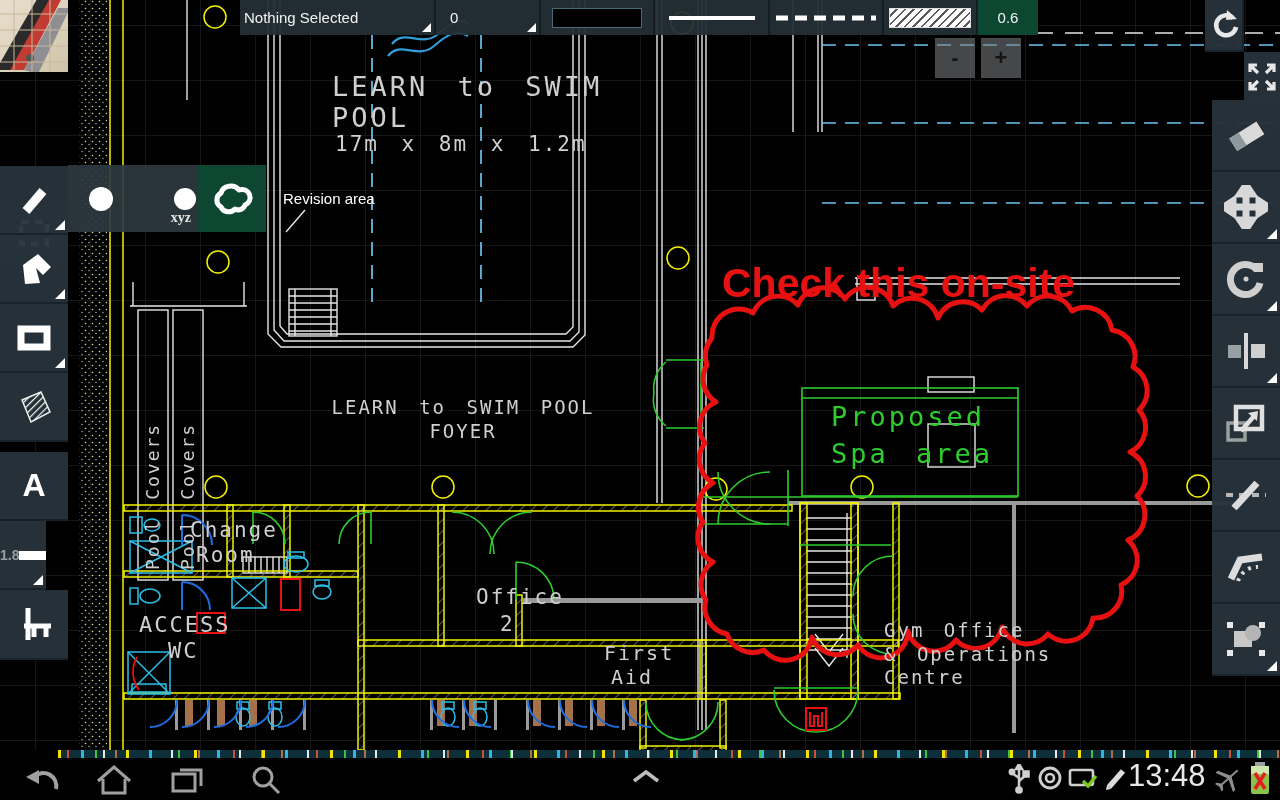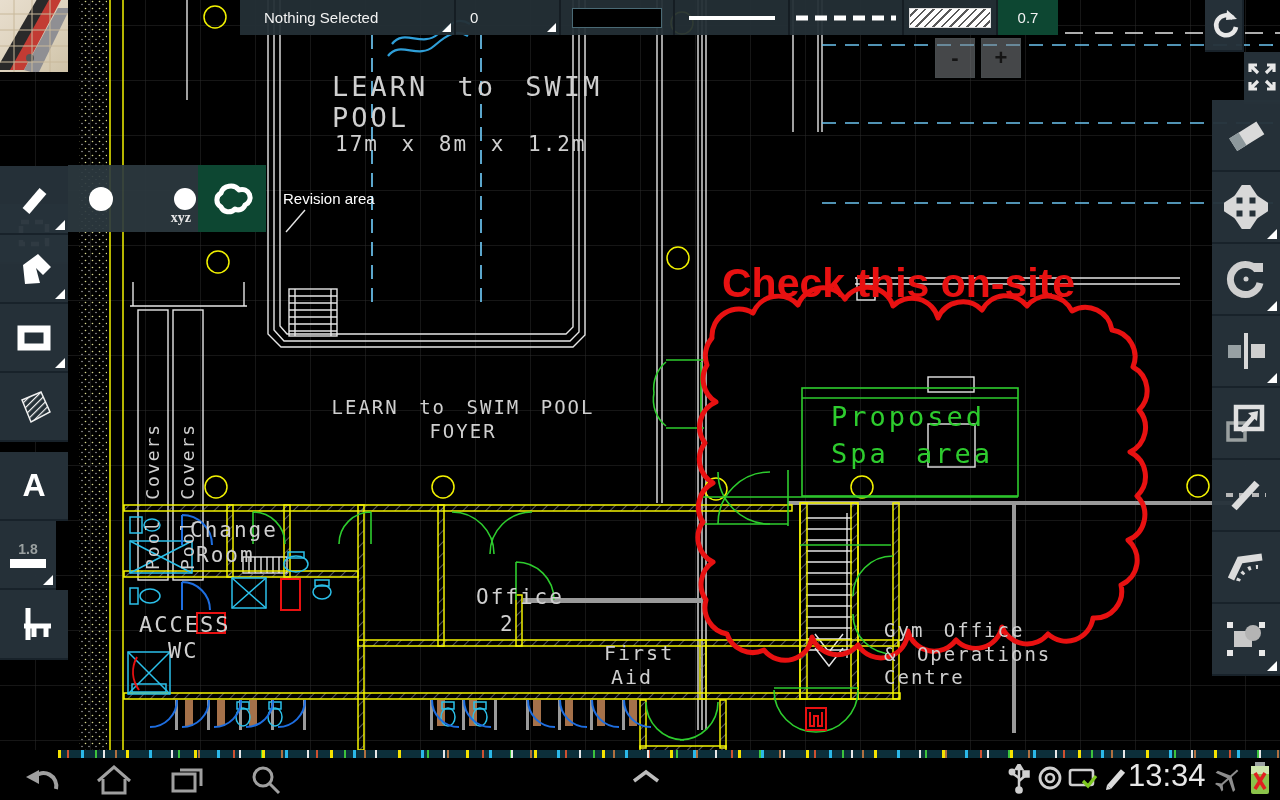--- a/index.html
+++ b/index.html
@@ -309,21 +309,21 @@
   <svg width="68" height="72">
     <path d="M-4,70 L40,-6 L56,-6 L14,70 Z" fill="#2a2a2a"></path>
     <path d="M10,70 L50,-2 L62,-2 L24,70 Z" fill="#c23b33"></path>
     <path d="M24,70 L58,8 L70,8 L38,74 Z" fill="#8f8f93"></path>
     <circle cx="30" cy="58" r="4" fill="#555"></circle>
     <path d="M0,14H68 M0,30H68 M0,46H68 M0,62H68 M14,0V72 M32,0V72 M50,0V72" stroke="#c8b89a" stroke-width="1"></path>
   </svg>
 </div>
 
 <div class="abs" style="left:240px;top:0;display:flex">
-  <div class="topcell" style="width:190px;padding-left:24px">
+  <div class="topcell" style="width:190px;padding-left:4px">
     <span>Nothing Selected</span>
     <div class="tri tri-s"></div>
   </div>
   <div class="topcell" style="width:89px;padding-left:14px">
     <span>0</span>
     <div class="tri tri-s"></div>
   </div>
   <div class="topcell" style="width:112px;justify-content:center">
     <div style="width:88px;height:18px;background:#000;border:1px solid #4a6a75"></div>
   </div>
@@ -332,21 +332,21 @@
   </div>
   <div class="topcell" style="width:112px;justify-content:center">
     <svg width="100" height="8">
           <line x1="0" y1="4" x2="100" y2="4" stroke="#fff" stroke-width="5" stroke-dasharray="12,7"></line>
         </svg>
   </div>
   <div class="topcell" style="width:92px;justify-content:center">
     <div style="width:80px;height:18px;background:repeating-linear-gradient(135deg,#fff 0 4px,#5a5a5a 4px 6px);border:1px solid #ddd"></div>
   </div>
   <div class="topcell greencell" style="width:60px;justify-content:center;border-right:none">
-    <span>0.7</span>
+    <span>0.6</span>
   </div>
 </div>
 
 <div class="abs zoombtn" style="left:935px;top:38px">
   <span>-</span>
 </div>
 <div class="abs zoombtn" style="left:981px;top:38px">
   <span>+</span>
 </div>
 
@@ -402,21 +402,21 @@
           </defs>
       <polygon points="7,11 26,3 35,23 16,33" fill="url(#hi)" stroke="#f0f0f0" stroke-width="1.5"></polygon>
     </svg>
   </div>
 </div>
 
 <div class="abs" style="left:0;top:452px">
   <div class="panelcell" style="width:68px;height:67px">
     <span style="color:#fff;font-size:32px;font-weight:bold">A</span>
   </div>
-  <div class="panelcell" style="width:56px;height:67px;flex-direction:column">
+  <div class="panelcell" style="width:46px;height:67px;flex-direction:row">
     <span style="color:#9aa0a0;font-size:14px;font-weight:bold">1.8</span>
     <div style="width:36px;height:9px;background:#fff;margin-top:2px"></div>
     <div class="tri"></div>
   </div>
   <div class="panelcell" style="width:68px;height:68px">
     <svg width="40" height="40">
       <g stroke="#fff" stroke-width="5" fill="none">
         <path d="M14,4 V36"></path>
             <path d="M10,22 H37"></path>
             <path d="M20,22 V33 M32,22 V33"></path>
@@ -575,21 +575,21 @@
     <rect x="2" y="5" width="23" height="15" rx="2" fill="none" stroke="#cfcfcf" stroke-width="2.6"></rect>
     <path d="M15,16 l5,5 l8,-10" fill="none" stroke="#7ec820" stroke-width="3.2"></path>
   </svg>
 </div>
 <div class="abs" style="left:1102px;top:764px">
   <svg width="26" height="28">
     <line x1="7" y1="23" x2="21" y2="7" stroke="#dcdcdc" stroke-width="5.5"></line>
     <polygon points="4,26 9,25 5,21" fill="#dcdcdc"></polygon>
   </svg>
 </div>
-<div class="abs" style="left:1128px;top:758px;color:#e8e8e8;font-size:31px;font-family:'Liberation Sans',sans-serif">13:34</div>
+<div class="abs" style="left:1128px;top:758px;color:#e8e8e8;font-size:31px;font-family:'Liberation Sans',sans-serif">13:48</div>
 <div class="abs" style="left:1212px;top:764px">
   <svg width="32" height="30">
     <g transform="rotate(48 16 15)">
       <polygon points="15,2 17,2 17,11 29,17 29,20 17,15 17,23 21,26 21,28 16,26.5 11,28 11,26 15,23 15,15 3,20 3,17 15,11" fill="#8d8d8d"></polygon>
     </g>
   </svg>
 </div>
 <div class="abs" style="left:1248px;top:760px">
   <svg width="24" height="36">
     <rect x="7" y="2" width="10" height="4" fill="#9aa0a0"></rect>

